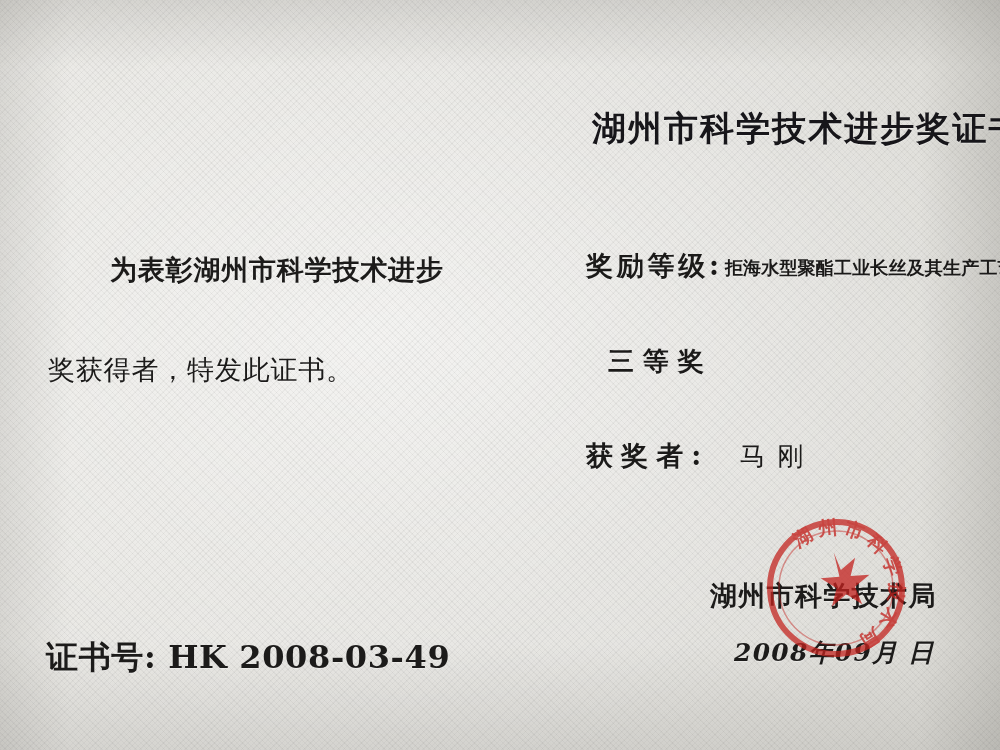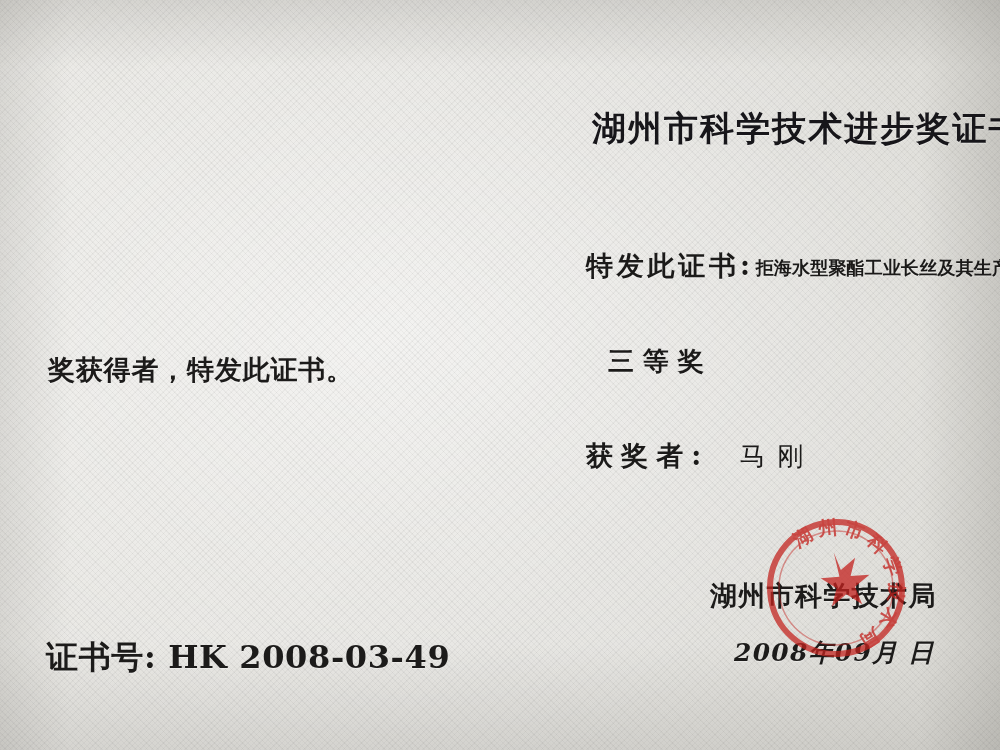--- a/index.html
+++ b/index.html
@@ -70,21 +70,21 @@
     left: 110px;
     top: 252px;
     font-size: 27px;
     font-weight: 700;
     letter-spacing: 0.03em;
   }
   #citation-line-2 {
     left: 48px;
     top: 352px;
     font-size: 27px;
-    font-weight: 700;
+    font-weight: 400;
     letter-spacing: 0.03em;
   }
 
   
   .field-row {
     position: absolute;
     display: flex;
     align-items: baseline;
     white-space: nowrap;
   }
@@ -173,25 +173,26 @@
 </head>
 <body>
 
 <div id="certificate">
 
   <div id="paper-texture"></div>
   <div id="paper-shading"></div>
 
   <div class="txt" id="main-title">湖州市科学技术进步奖证书</div>
 
+  <div class="txt" id="citation-line-1">为表彰湖州市科学技术进步</div>
 
   <div class="txt" id="citation-line-2">奖获得者，特发此证书。</div>
 
   <div class="field-row" id="row-project">
-    <span class="field-label">特发此证书:</span>
+    <span class="field-label">奖励等级:</span>
     <span class="field-value">拒海水型聚酯工业长丝及其生产工艺</span>
   </div>
 
   <div class="field-row" id="row-level">
     <span class="field-value">三等奖</span>
   </div>
 
   <div class="field-row" id="row-winner">
     <span class="field-label">获奖者:</span>
     <span class="field-value">马刚</span>

